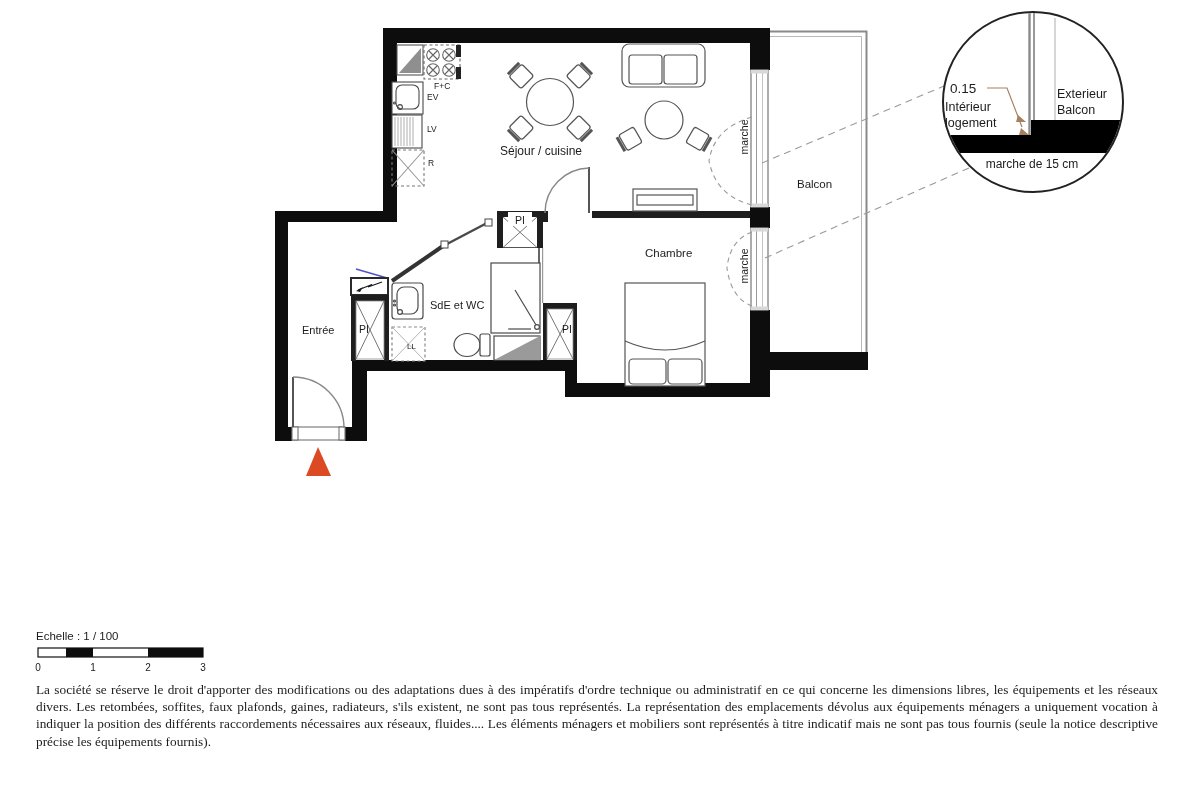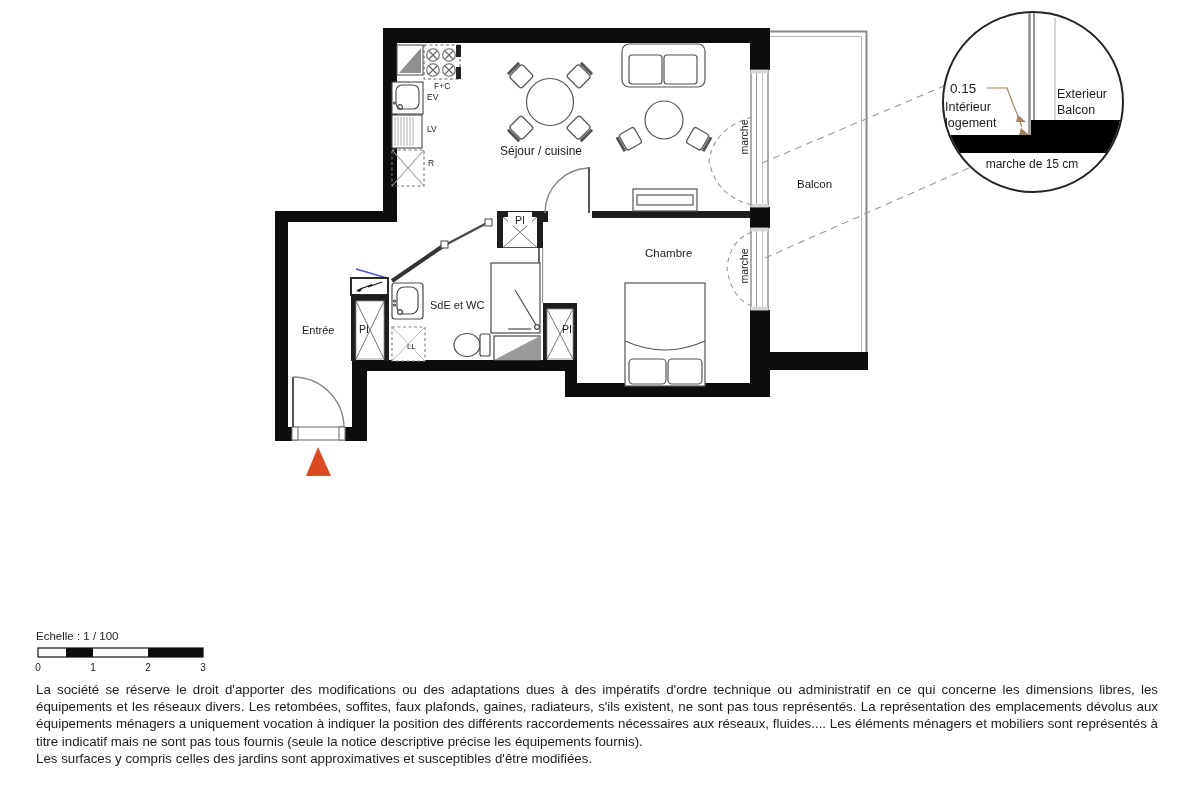--- a/index.html
+++ b/index.html
@@ -1,18 +1,18 @@
 <!DOCTYPE html>
 <html><head>
 <meta charset="utf-8">
 <style>
   html,body{margin:0;padding:0;background:#ffffff;}
   body{width:1193px;height:800px;position:relative;font-family:"Liberation Sans",sans-serif;color:#1c1c1c;overflow:hidden;}
   #plan-svg{position:absolute;left:0;top:0;}
-  #disclaimer{position:absolute;left:36px;top:681px;width:1122px;font-size:13.3px;line-height:17.2px;color:#1c1c1c;}
+  #disclaimer{position:absolute;left:36px;top:681px;width:1122px;font-size:13.3px;line-height:17.2px;color:#1c1c1c;font-family:Liberation Serif, serif;}
   #disclaimer p{margin:0;text-align:justify;}
   #disclaimer p.last{text-align:left;}
   text{fill:#1c1c1c;}
 </style>
 </head>
 <body>
 
 <svg id="plan-svg" width="1193" height="800" viewBox="0 0 1193 800">
 
   <g fill="#0d0d0d">
@@ -282,14 +282,13 @@
     <rect x="148" y="648" width="55" height="9" fill="#0d0d0d"></rect>
     <text x="38" y="671" text-anchor="middle" font-size="10">0</text>
     <text x="93" y="671" text-anchor="middle" font-size="10">1</text>
     <text x="148" y="671" text-anchor="middle" font-size="10">2</text>
     <text x="203" y="671" text-anchor="middle" font-size="10">3</text>
   </g>
 </svg>
 
 <div id="disclaimer">
   <p>La société se réserve le droit d'apporter des modifications ou des adaptations dues à des impératifs d'ordre technique ou administratif en ce qui concerne les dimensions libres, les équipements et les réseaux divers. Les retombées, soffites, faux plafonds, gaines, radiateurs, s'ils existent, ne sont pas tous représentés. La représentation des emplacements dévolus aux équipements ménagers a uniquement vocation à indiquer la position des différents raccordements nécessaires aux réseaux, fluides.... Les éléments ménagers et mobiliers sont représentés à titre indicatif mais ne sont pas tous fournis (seule la notice descriptive précise les équipements fournis).</p>
-  <p class="last">Les surfaces y compris celles des jardins sont approximatives et susceptibles d'être modifiées.</p>
 </div>
 
 </body></html>

